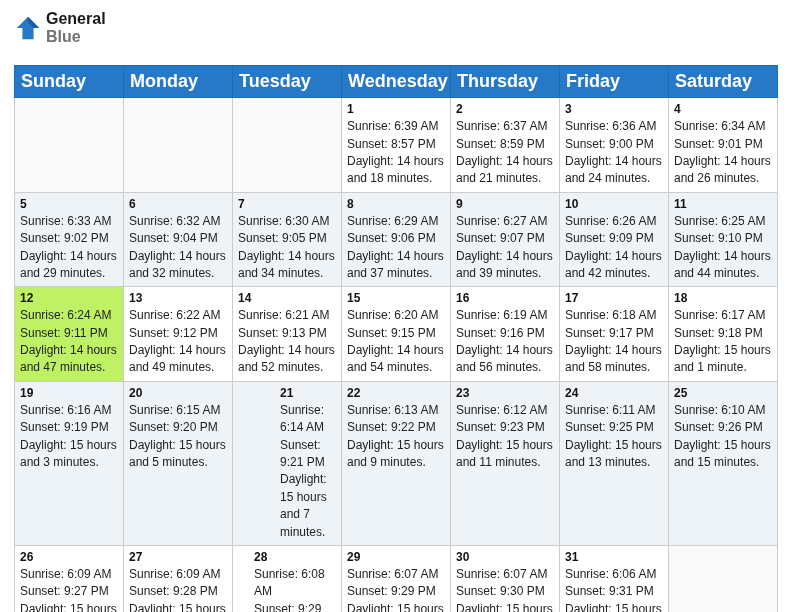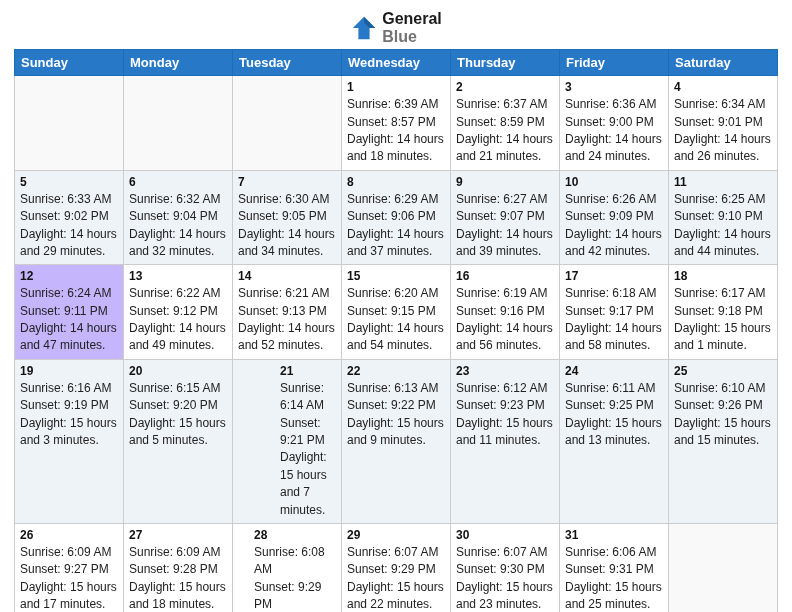--- a/index.html
+++ b/index.html
@@ -12,23 +12,23 @@
     }
     .page {
       width: 792px;
       height: 612px;
       padding: 10px 14px 10px 14px;
       display: flex;
       flex-direction: column;
     }
     .header {
       display: flex;
-      justify-content: center;
+      justify-content: flex-start;
       align-items: flex-start;
-      margin-bottom: 4px;
+      margin-bottom: 20px;
     }
     .logo {
       display: flex;
       align-items: center;
       gap: 4px;
     }
     .logo-icon {
       width: 28px;
       height: 28px;
     }
@@ -50,21 +50,21 @@
       border: 1px solid #ccc;
       border-collapse: collapse;
       width: 100%;
       table-layout: fixed;
     }
     .calendar th {
       background: #2878c8;
       color: #fff;
       text-align: left;
       padding: 5px 6px;
-      font-size: 13px;
+      font-size: 18px;
       font-weight: bold;
       border: 1px solid #1a6eb5;
     }
     .calendar td {
       border: 1px solid #ccc;
       vertical-align: top;
       padding: 4px 5px;
       font-size: 9.5px;
       color: #222;
       height: 80px;
@@ -205,21 +205,21 @@
           </td>
           <td style="background: rgb(238, 243, 248);">
             <span class="day-number">11</span>
             <div class="day-info" style="white-space: pre-line;">Sunrise: 6:25 AM
 Sunset: 9:10 PM
 Daylight: 14 hours
 and 44 minutes.</div>
           </td>
         </tr>
         <tr>
-          <td style="background: #c4b5fd;">
+          <td style="background: #bef264;">
             <span class="day-number">12</span>
             <div class="day-info" style="white-space: pre-line;">Sunrise: 6:24 AM
 Sunset: 9:11 PM
 Daylight: 14 hours
 and 47 minutes.</div>
           </td>
           <td style="background: rgb(255, 255, 255);">
             <span class="day-number">13</span>
             <div class="day-info" style="white-space: pre-line;">Sunrise: 6:22 AM
 Sunset: 9:12 PM

